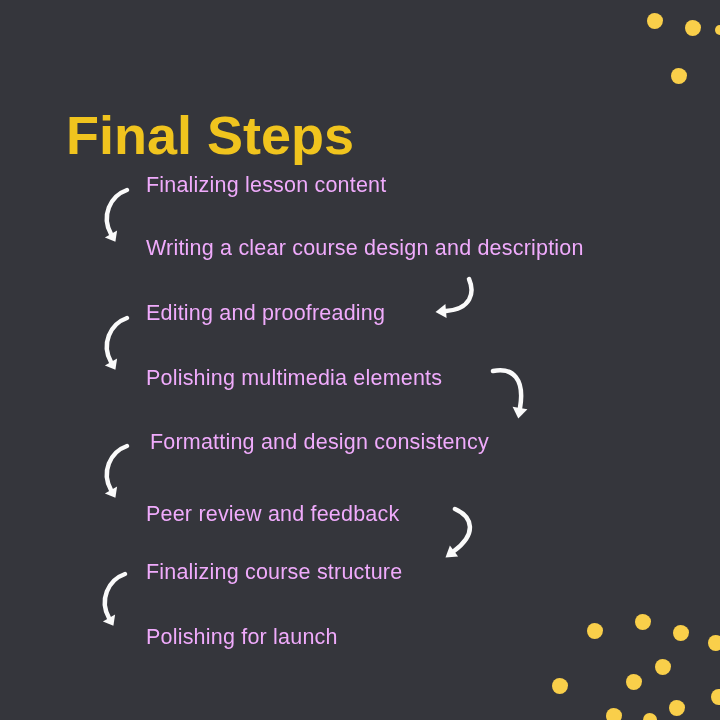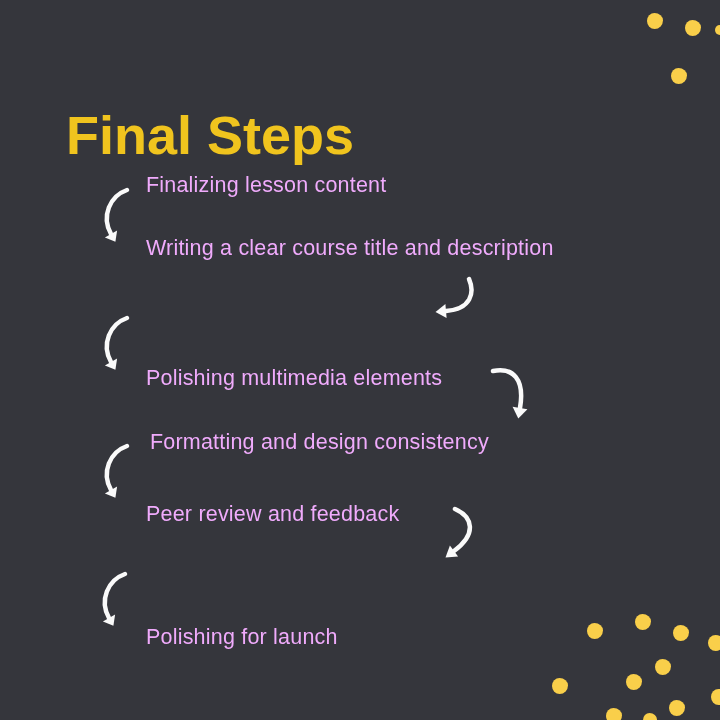--- a/index.html
+++ b/index.html
@@ -39,24 +39,26 @@
   }
 </style>
 </head>
 <body>
 
 <div class="canvas">
 
   <h1 class="title">Final Steps</h1>
 
   <div class="step" style="top:171px">Finalizing lesson content</div>
-  <div class="step" style="top:234px">Writing a clear course title and description</div>
+  <div class="step" style="top:234px">Writing a clear course design and description</div>
+  <div class="step" style="top:299px">Editing and proofreading</div>
   <div class="step" style="top:428px;left:150px">Formatting and design consistency</div>
   <div class="step" style="top:364px">Polishing multimedia elements</div>
   <div class="step" style="top:500px">Peer review and feedback</div>
+  <div class="step" style="top:558px">Finalizing course structure</div>
   <div class="step" style="top:623px">Polishing for launch</div>
 
   <svg class="arrow" style="left:98px;top:186px" width="38" height="64" viewBox="0 0 38 64">
     <path d="M29 4 C 12 10, 3 30, 13 48" fill="none" stroke-width="4.5" stroke-linecap="round"></path>
     <path class="head" d="M17.4 55.8 L6.9 51.4 L19.1 44.6 Z"></path>
   </svg>
 
   <svg class="arrow" style="left:422px;top:276px" width="56" height="52" viewBox="0 0 56 52">
     <path d="M47 3 C 53 17, 49 33, 24 35" fill="none" stroke-width="4.5" stroke-linecap="round"></path>
     <path class="head" d="M13.5 36 L24.6 42 L23.4 28 Z"></path>

